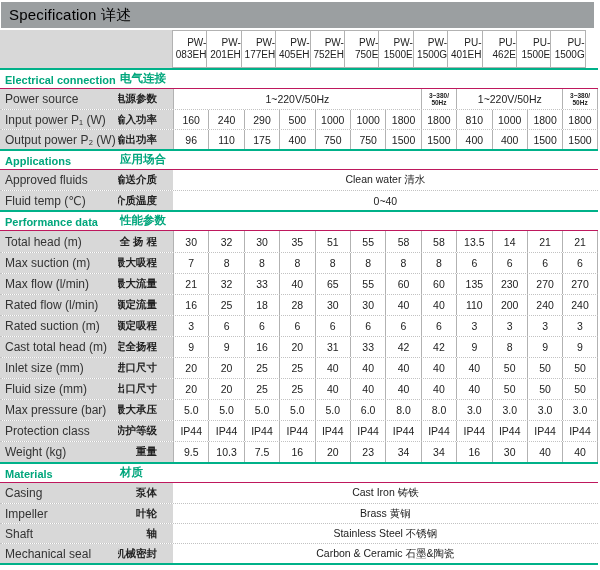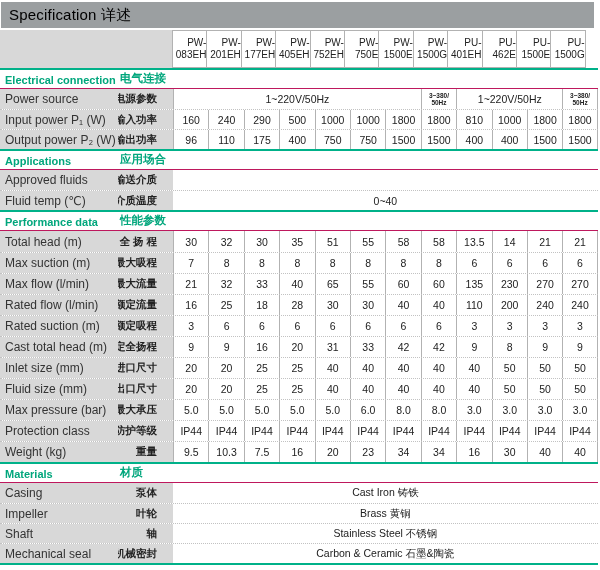--- a/index.html
+++ b/index.html
@@ -193,20 +193,21 @@
         <div class="cell val">1500</div>
       </div>
       <div class="green-line"></div>
       <div class="sec-row">
         <div class="sec-en">Applications</div>
         <div class="sec-zh">应用场合</div>
       </div>
       <div class="row data-row">
         <div class="cell lab-en">Approved fluids</div>
         <div class="cell lab-zh">输送介质</div>
+        <div class="cell val full" style="width: 424.8px;">Clean water  清水</div>
       </div>
       <div class="row data-row">
         <div class="cell lab-en">Fluid temp (℃)</div>
         <div class="cell lab-zh">介质温度</div>
         <div class="cell val full" style="width: 424.8px;">0~40</div>
       </div>
       <div class="green-line"></div>
       <div class="sec-row">
         <div class="sec-en">Performance data</div>
         <div class="sec-zh">性能参数</div>

